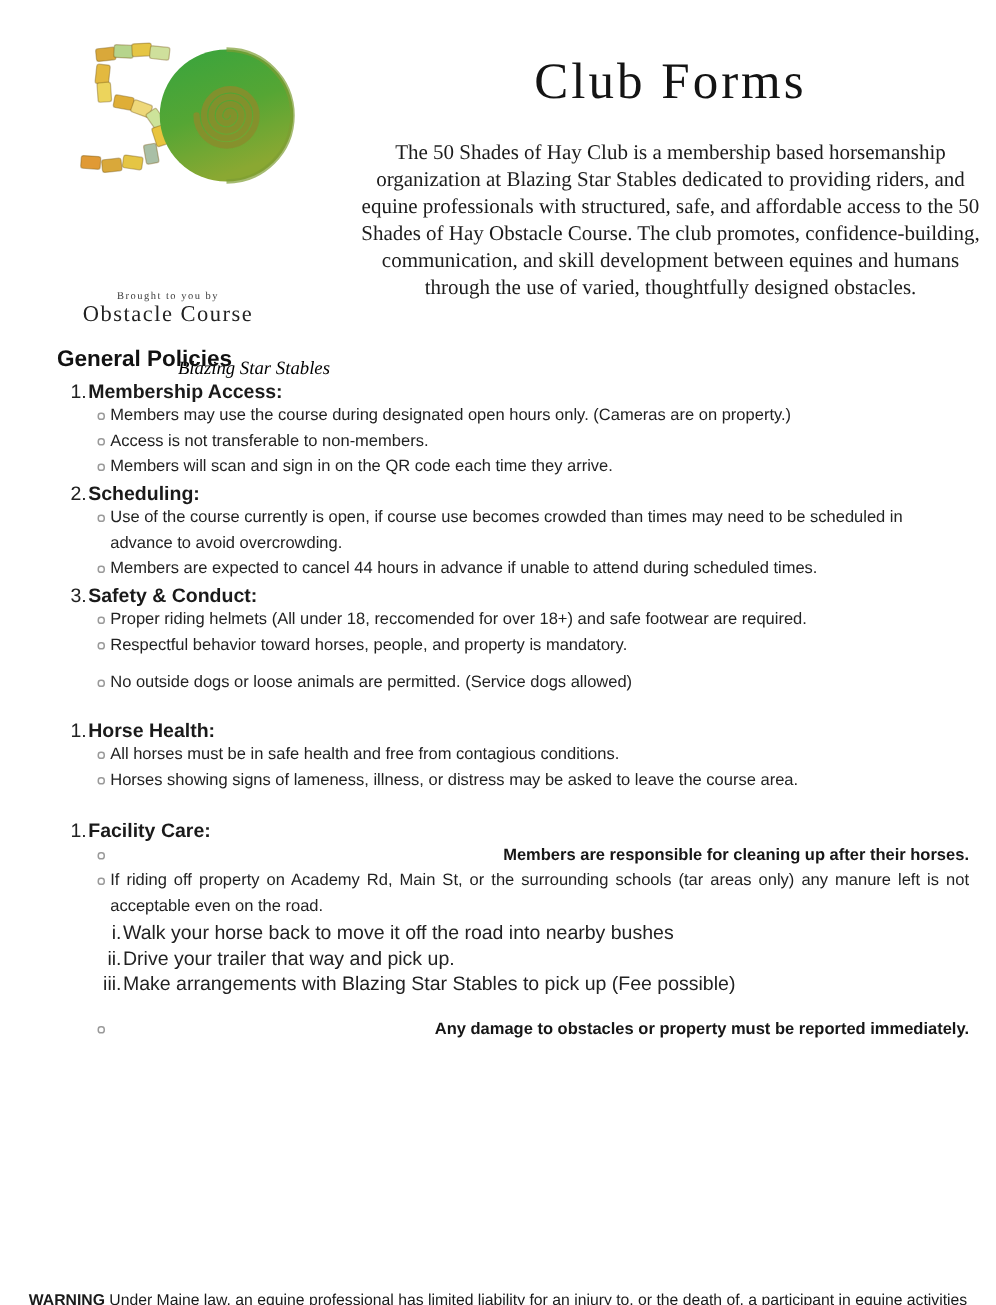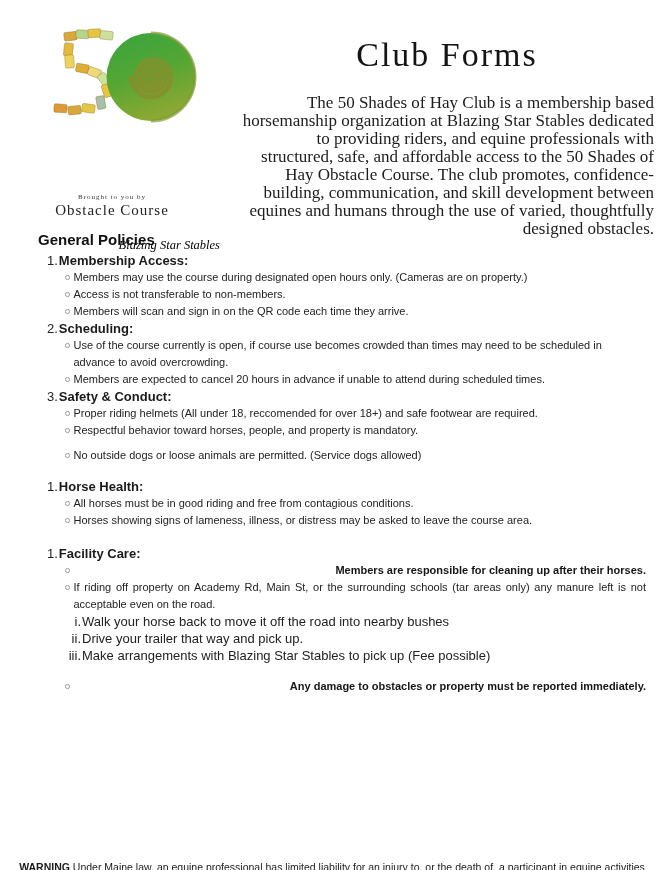--- a/index.html
+++ b/index.html
@@ -37,21 +37,21 @@
     font-size:12.5px; color:#000000;margin-top:36px;
   }
   
   .doc-title {
     position:absolute; left:240px; top:36px; width:414px;
     text-align:center; font-family:cursive; font-size:34px;
     letter-spacing:2px; color:#141414;
   }
   .doc-intro {
     position:absolute; left:240px; top:94px; width:414px;
-    text-align:right; font-family:cursive; font-size:17px;
+    text-align:center; font-family:cursive; font-size:14px;
     line-height:18px; color:#1c1c1c;
   }
   
   .policies { position:absolute; left:38px; top:231px; width:608px; }
   .policies-heading {
     font-size:15px; font-weight:bold; color:#111;
     margin-bottom:4px;
   }
   .pgroup { }
   .phead { display:flex; line-height:17px; font-size:13px; padding-left:9px; }
@@ -156,21 +156,21 @@
           <div class="phead">
             <span class="pnum">2.</span>
             <span class="plabel">Scheduling:</span>
           </div>
           <div class="brow">
             <span class="dot"></span>
             <div class="btext">Use of the course currently is open, if course use becomes crowded than times may need to be scheduled in advance to avoid overcrowding.</div>
           </div>
           <div class="brow">
             <span class="dot"></span>
-            <div class="btext">Members are expected to cancel 20 hours in advance if unable to attend during scheduled times.</div>
+            <div class="btext">Members are expected to cancel 44 hours in advance if unable to attend during scheduled times.</div>
           </div>
         </div>
         <div class="pgroup">
           <div class="phead">
             <span class="pnum">3.</span>
             <span class="plabel">Safety &amp; Conduct:</span>
           </div>
           <div class="brow">
             <span class="dot"></span>
             <div class="btext just">Proper riding helmets (All under 18, reccomended for over 18+) and safe footwear are required.</div>
@@ -184,21 +184,21 @@
             <div class="btext">No outside dogs or loose animals are permitted. (Service dogs allowed)</div>
           </div>
         </div>
         <div class="pgroup gap-md">
           <div class="phead">
             <span class="pnum">1.</span>
             <span class="plabel">Horse Health:</span>
           </div>
           <div class="brow">
             <span class="dot"></span>
-            <div class="btext">All horses must be in good riding and free from contagious conditions.</div>
+            <div class="btext">All horses must be in safe health and free from contagious conditions.</div>
           </div>
           <div class="brow">
             <span class="dot"></span>
             <div class="btext">Horses showing signs of lameness, illness, or distress may be asked to leave the course area.</div>
           </div>
         </div>
         <div class="pgroup gap-lg">
           <div class="phead">
             <span class="pnum">1.</span>
             <span class="plabel">Facility Care:</span>

